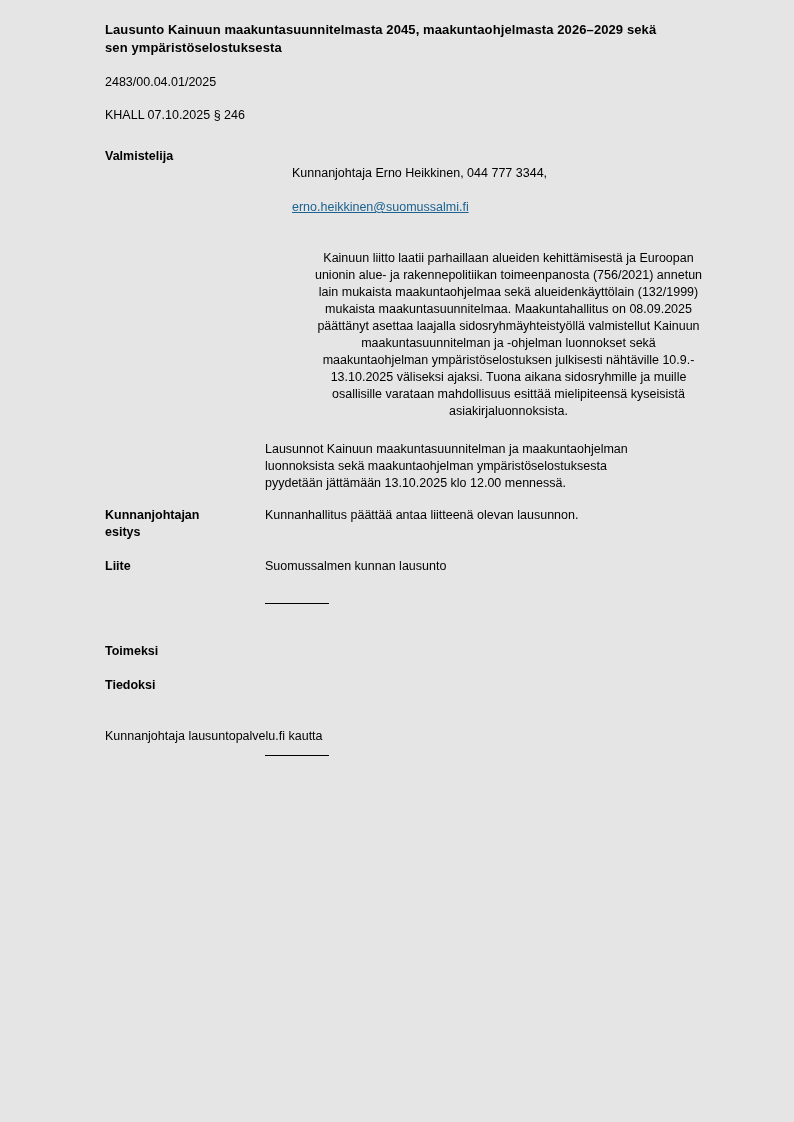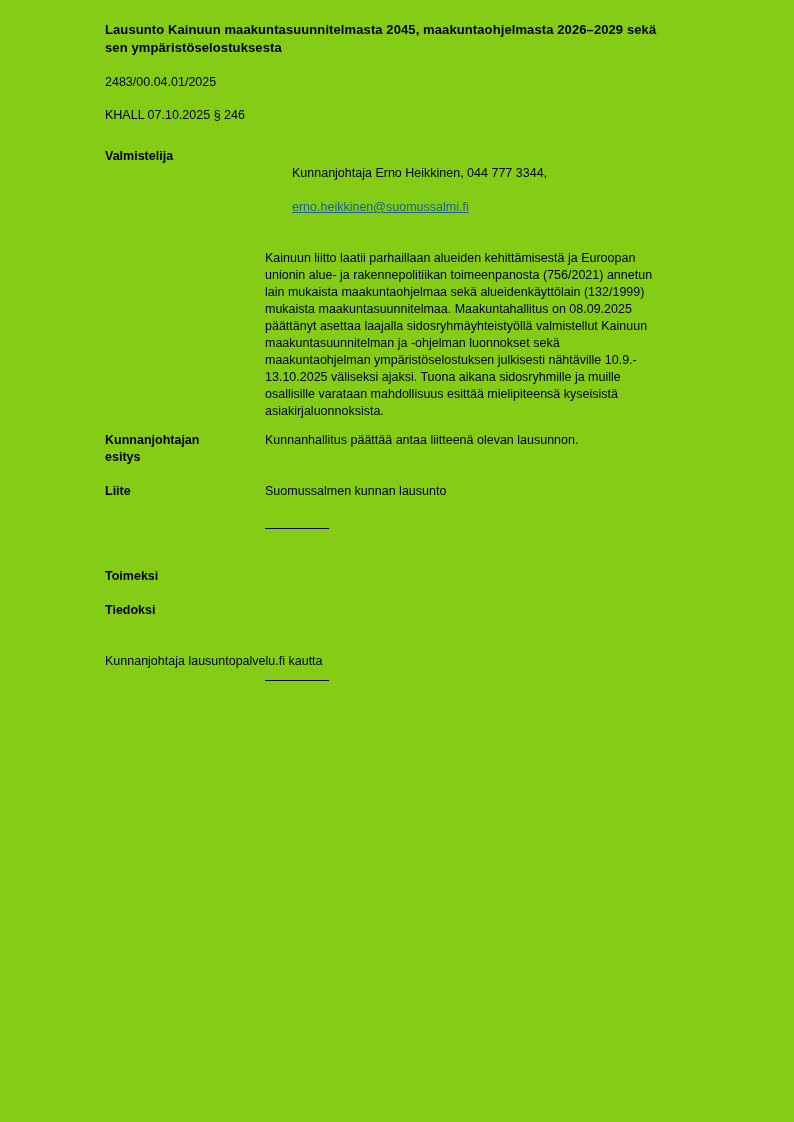--- a/index.html
+++ b/index.html
@@ -1,21 +1,21 @@
 <!DOCTYPE html>
 <html><head>
 <meta charset="utf-8">
 <style>
   * { margin: 0; padding: 0; box-sizing: border-box; }
   html, body { background: #ffffff; }
   .page {
     position: relative;
     width: 794px;
     height: 1122px;
-    background: #84cc16;
+    background: #e5e5e5;
     color: #000000;
     font-family: "Liberation Sans", sans-serif;
     font-size: 12.5px;
     line-height: 17px;
     overflow: hidden;
   }
   .inner {
     padding: 21px 42px 0 105px;
   }
   .doc-title {
@@ -37,21 +37,21 @@
   }
   .content-col {
     flex: 1;
     white-space: pre-line;
   }
   .row-valmistelija { margin-bottom: 17px; gap: 27px; }
   .para {
     margin-left: 160px;
     white-space: pre-line;
   }
-  .para-1 { margin-bottom: 12px; }
+  .para-1 { margin-bottom: 21px; text-align: center; }
   .para-2 { margin-bottom: 15px; }
   .row-liite { margin-bottom: 17px; }
   .row-esitys { margin-bottom: 17px; }
   .row-paatos { margin-bottom: 0; }
   .sig-line {
     width: 64px;
     height: 0;
     border-top: 1px solid #000000;
     margin-left: 160px;
   }
@@ -90,20 +90,23 @@
 unionin alue- ja rakennepolitiikan toimeenpanosta (756/2021) annetun
 lain mukaista maakuntaohjelmaa sekä alueidenkäyttölain (132/1999)
 mukaista maakuntasuunnitelmaa. Maakuntahallitus on 08.09.2025
 päättänyt asettaa laajalla sidosryhmäyhteistyöllä valmistellut Kainuun
 maakuntasuunnitelman ja -ohjelman luonnokset sekä
 maakuntaohjelman ympäristöselostuksen julkisesti nähtäville 10.9.-
 13.10.2025 väliseksi ajaksi. Tuona aikana sidosryhmille ja muille
 osallisille varataan mahdollisuus esittää mielipiteensä kyseisistä
 asiakirjaluonnoksista.</div>
 
+    <div class="para para-2">Lausunnot Kainuun maakuntasuunnitelman ja maakuntaohjelman
+luonnoksista sekä maakuntaohjelman ympäristöselostuksesta
+pyydetään jättämään 13.10.2025 klo 12.00 mennessä.</div>
 
     <div class="row row-esitys">
       <div class="label-col">Kunnanjohtajan
 esitys</div>
       <div class="content-col">Kunnanhallitus päättää antaa liitteenä olevan lausunnon.</div>
     </div>
 
     <div class="row row-liite">
       <div class="label-col">Liite</div>
       <div class="content-col">Suomussalmen kunnan lausunto</div>

